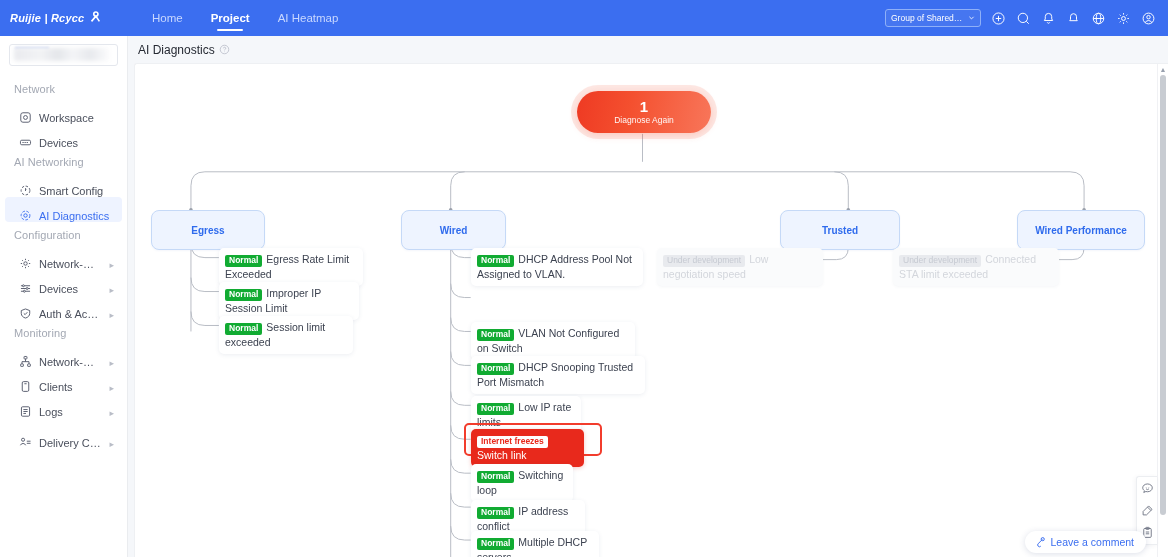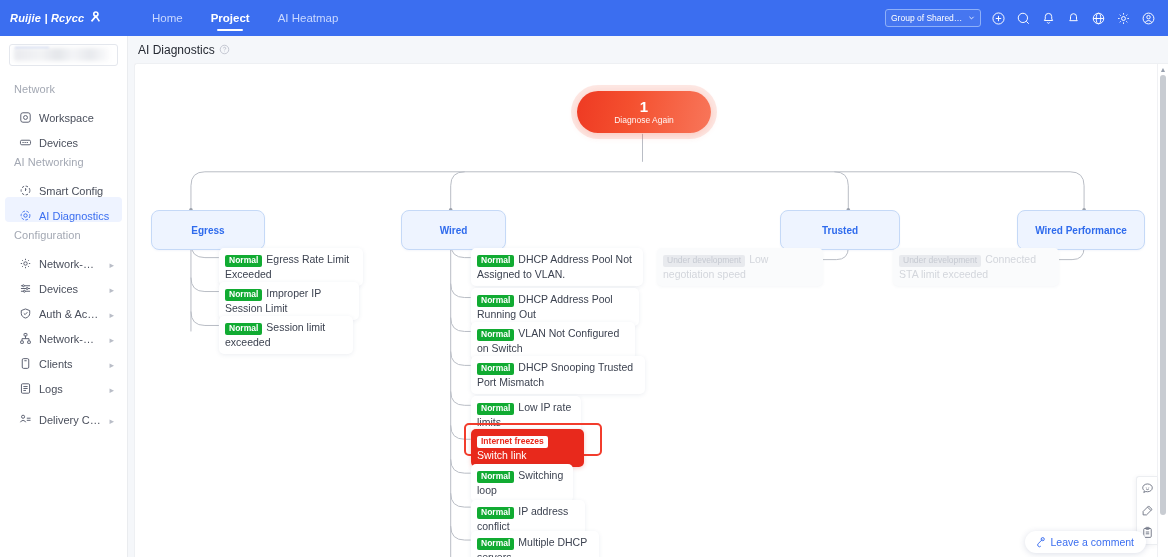--- a/index.html
+++ b/index.html
@@ -355,20 +355,21 @@
       <span class="sicon">
         <svg viewBox="0 0 16 16" fill="none" stroke="currentColor" stroke-width="1.2">
             <path d="M8 2.4 13.2 4.4v3.4c0 3-2.2 5-5.2 5.8-3-0.8-5.2-2.8-5.2-5.8V4.4z"></path>
             <path d="M5.9 7.8 7.5 9.4l2.8-3"></path>
           </svg>
       </span>
       <span class="slabel">Auth &amp; Accounts</span>
       <span class="chev">▸</span>
     </div>
 
+    <div class="side-group">Monitoring</div>
     <div class="side-item">
       <span class="sicon">
         <svg viewBox="0 0 16 16" fill="none" stroke="currentColor" stroke-width="1.2">
             <rect x="6.2" y="1.8" width="3.6" height="3" rx=".6"></rect>
             <rect x="2" y="11" width="3.4" height="3" rx=".6"></rect>
             <rect x="10.6" y="11" width="3.4" height="3" rx=".6"></rect>
             <path d="M8 4.8v3.4M3.7 11V8.2h8.6V11"></path>
           </svg>
       </span>
       <span class="slabel">Network-Wide</span>
@@ -483,23 +484,20 @@
         </div>
         <div class="node leaf" style="left:84px; top:218px; width:140px;">
           <span class="badge">Normal</span><span class="leaf-text">Improper IP Session Limit</span>
         </div>
         <div class="node leaf" style="left:84px; top:252px; width:134px;">
           <span class="badge">Normal</span><span class="leaf-text">Session limit exceeded</span>
         </div>
 
         <div class="node leaf" style="left:336px; top:184px; width:172px;">
           <span class="badge">Normal</span><span class="leaf-text">DHCP Address Pool Not Assigned to VLAN.</span>
-        </div>
-        <div class="node leaf" style="left:336px; top:224px; width:168px;">
-          <span class="badge">Normal</span><span class="leaf-text">DHCP Address Pool Running Out</span>
         </div>
         <div class="node leaf" style="left:336px; top:258px; width:164px;">
           <span class="badge">Normal</span><span class="leaf-text">VLAN Not Configured on Switch</span>
         </div>
         <div class="node leaf" style="left:336px; top:292px; width:174px;">
           <span class="badge">Normal</span><span class="leaf-text">DHCP Snooping Trusted Port Mismatch</span>
         </div>
         <div class="node leaf" style="left:336px; top:332px; width:110px;">
           <span class="badge">Normal</span><span class="leaf-text">Low IP rate limits</span>
         </div>

